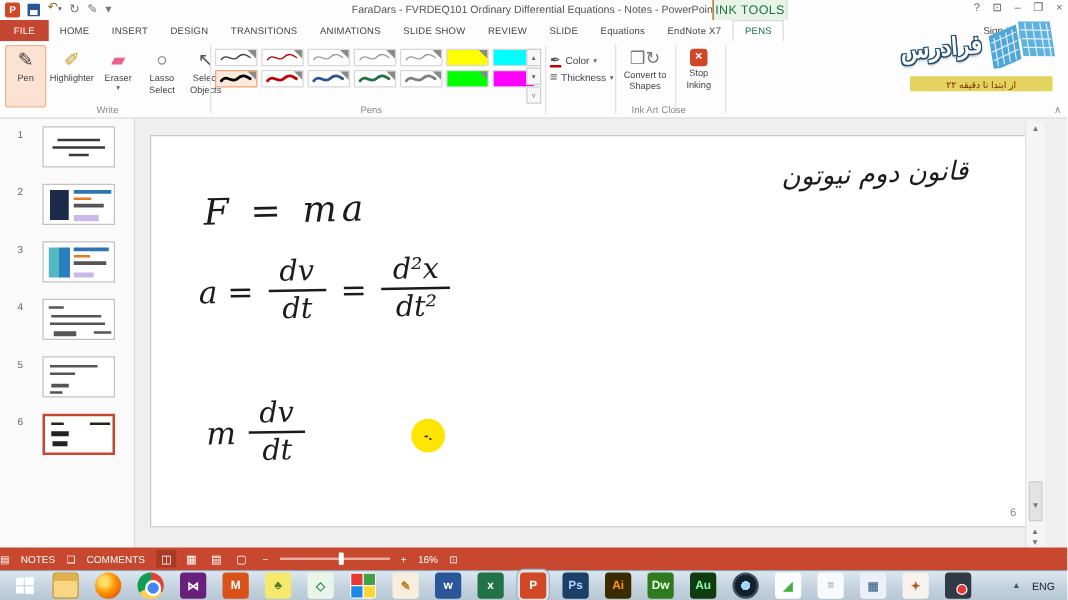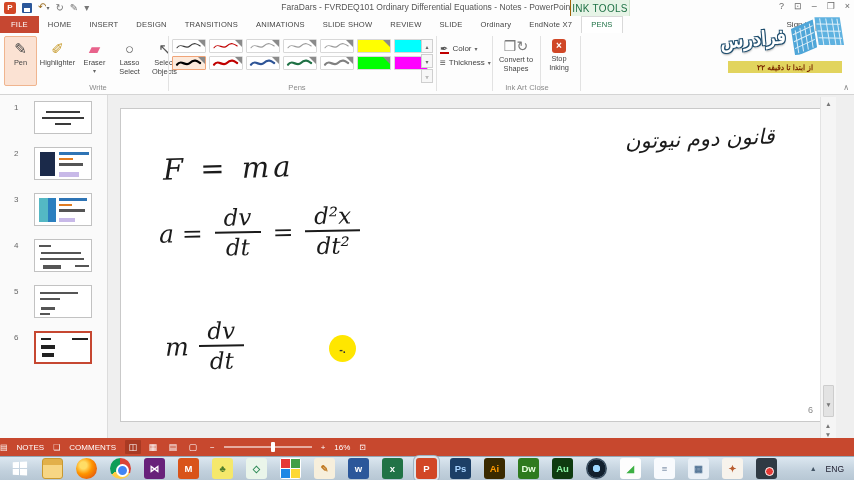--- a/index.html
+++ b/index.html
@@ -57,21 +57,21 @@
   .bigbtn{position:absolute;top:4px;width:40px;height:52px;display:flex;flex-direction:column;align-items:center;font-size:7.4px;color:#444;text-align:center;line-height:1.2}
   .bigbtn .ic{font-size:14px;line-height:18px;margin-bottom:1px;color:#7a7a7a}
   .stopic{width:14px;height:14px;background:#D04727;border-radius:3px;color:#fff;font-size:10px;font-weight:bold;display:flex;align-items:center;justify-content:center;margin:2px 0 2px}
   .ribbon-collapse{position:absolute;right:5px;bottom:2px;font-size:8px;color:#888}
 
   
   .brand{position:absolute;right:8px;top:16px;display:flex;align-items:center;gap:2px;transform:rotate(-5deg);z-index:30}
   .brand-text{font-size:19px;font-weight:bold;color:#fff;text-shadow:-1px -1px 0 #1F4E6E,1px -1px 0 #1F4E6E,-1px 1px 0 #1F4E6E,1px 1px 0 #1F4E6E,0 2px 2px rgba(0,0,0,.35)}
   .badge{position:absolute;right:12px;top:61px;width:114px;z-index:30}
   .badge-title{background:#7C7404;color:#fff;font-weight:bold;font-size:11px;text-align:center;padding:1px 6px 2px}
-  .badge-sub{background:#E2D45E;color:#7B2800;font-weight:bold;font-size:7.5px;text-align:center;padding:1.5px 4px}
+  .badge-sub{background:#E2D45E;color:#7B2800;font-weight:normal;font-size:7.5px;text-align:center;padding:1.5px 4px}
 
   
   .main{position:absolute;left:0;top:95px;width:854px;height:343px;background:#EFEFEF}
   .panel{position:absolute;left:0;top:0;width:108px;height:343px;background:#FAFAFA;border-right:1px solid #DCDCDC}
   .thumb-row{position:relative;height:46px;padding:6px 0 0 0}
   .tnum{position:absolute;left:14px;top:8px;font-size:8px;color:#666}
   .tbox{position:absolute;left:34px;top:6px;width:58px;height:33px;background:#fff;border:1px solid #C2C2C2;background-repeat:no-repeat}
   .tbox.sel{border:2px solid #C64731}
   .k1{background-image:linear-gradient(#3a3a3a,#3a3a3a),linear-gradient(#3a3a3a,#3a3a3a),linear-gradient(#3a3a3a,#3a3a3a);background-size:34px 2px,42px 2px,16px 2px;background-position:11px 9px,7px 15px,20px 21px}
   .k2{background-image:linear-gradient(#1B2A4A,#1B2A4A),linear-gradient(#2E74B5,#2E74B5),linear-gradient(#E07B20,#E07B20),linear-gradient(#555,#555),linear-gradient(#C8B9E8,#C8B9E8);background-size:15px 24px,30px 3px,14px 2px,24px 3px,20px 5px;background-position:5px 4px,24px 4px,24px 10px,24px 15px,24px 24px}
@@ -159,21 +159,21 @@
   <div class="tabrow" id="tabrow">
       <span class="tab file">FILE</span>
       <span class="tab">HOME</span>
       <span class="tab">INSERT</span>
       <span class="tab">DESIGN</span>
       <span class="tab">TRANSITIONS</span>
       <span class="tab">ANIMATIONS</span>
       <span class="tab">SLIDE SHOW</span>
       <span class="tab">REVIEW</span>
       <span class="tab">SLIDE</span>
-      <span class="tab">Ordinary</span>
+      <span class="tab">Equations</span>
       <span class="tab">EndNote X7</span>
       <span class="tab active">PENS</span>
     </div>
   <div class="signin">
     <span>Sign in</span>
     <span class="avatar"></span>
   </div>
 
   <div class="ribbon">
     <div class="writegrp">
@@ -192,21 +192,21 @@
       </div>
       <div class="wbtn">
         <span class="ic la-ic">○</span>
         <span>Lasso Select</span>
       </div>
       <div class="wbtn">
         <span class="ic so-ic">↖</span>
         <span>Select Objects</span>
       </div>
     </div>
-    <div class="grp-label" style="left:16px;width:164px">Write</div>
+    <div class="grp-label" style="left:4px;width:164px">Write</div>
     <div class="vsep" style="left:168px"></div>
 
     <div class="pens-grid" id="pens-grid">
         <span class="swatch">
           <svg viewBox="0 0 34 14">
             <path d="M3 9 C 8 2, 13 12, 18 7 S 27 5, 30 7" fill="none" stroke-linecap="round" style="stroke: rgb(59, 59, 59); stroke-width: 1.3;"></path>
           </svg>
           <i class="tipc"></i>
         </span>
         <span class="swatch">

